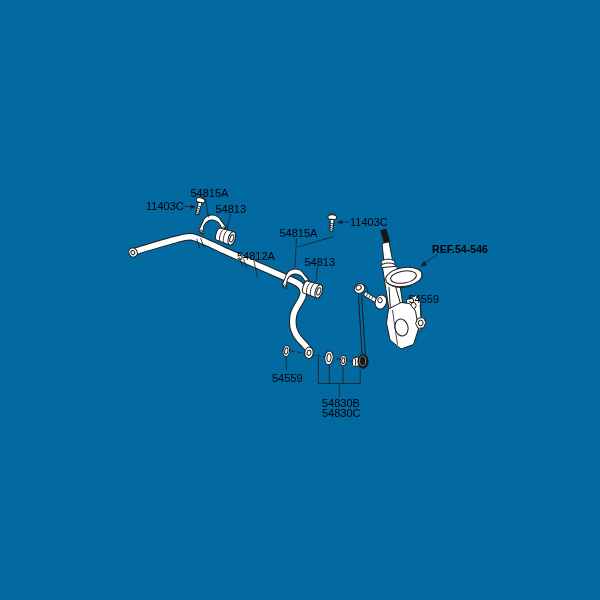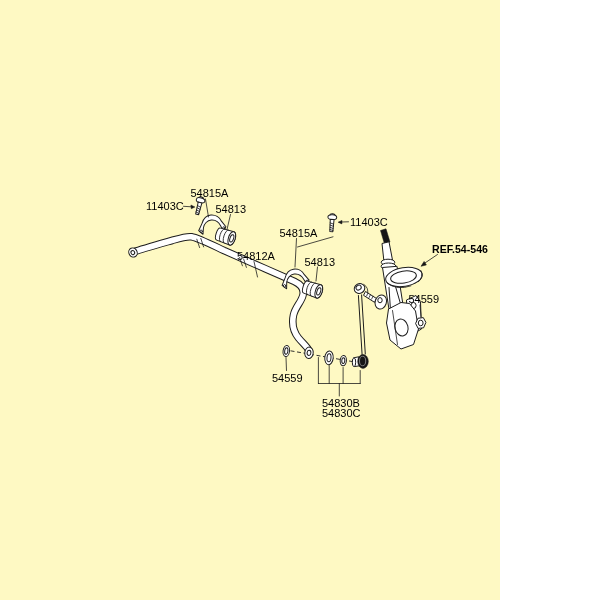--- a/index.html
+++ b/index.html
@@ -1,16 +1,16 @@
 <!DOCTYPE html>
 <html><head>
 <meta charset="utf-8">
 <style>
   html,body{margin:0;padding:0;background:#fff;}
-  .stage{position:relative;width:500px;height:600px;background:#fef9c3;overflow:hidden;}
+  .stage{position:relative;width:600px;height:600px;background:#0369a1;overflow:hidden;}
   svg{position:absolute;inset:0;display:block;}
   .ln{fill:none;stroke:#1d1d1d;stroke-width:1;stroke-linecap:round;stroke-linejoin:round;}
   .ln-thin{fill:none;stroke:#1d1d1d;stroke-width:.8;stroke-linecap:round;}
   .wh{fill:#ffffff;stroke:#1d1d1d;stroke-width:1;stroke-linejoin:round;}
   .dk{fill:#161616;stroke:#161616;stroke-width:.5;}
   .lbl{font-family:"Liberation Sans","DejaVu Sans",sans-serif;font-size:11px;fill:#000;}
   .lbl.bold{font-weight:700;font-size:10.6px;}
   .dash{fill:none;stroke:#1d1d1d;stroke-width:.9;stroke-dasharray:4 2.6;}
 </style>
 </head>

